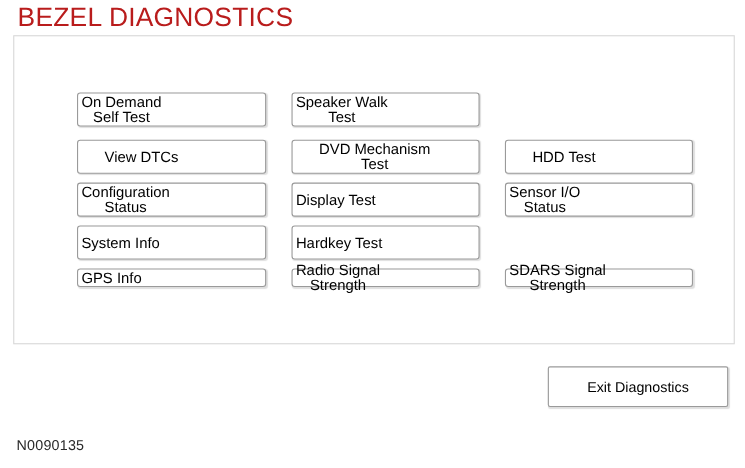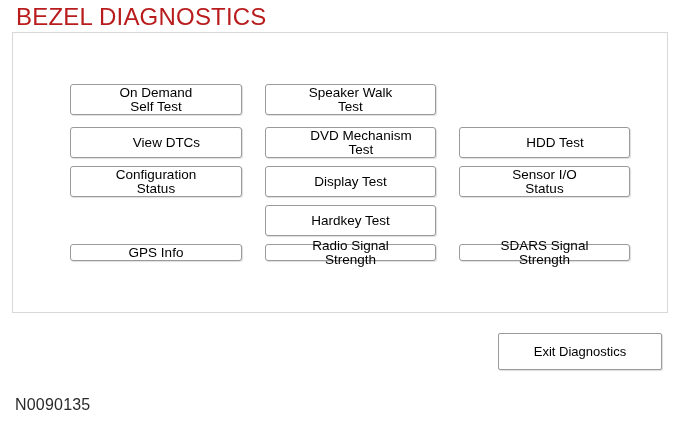--- a/index.html
+++ b/index.html
@@ -61,21 +61,20 @@
 
   .diag-button {
     position: absolute;
     box-sizing: border-box;
     background: #ffffff;
     border: 1px solid #9a9a9a;
     border-radius: 3px;
     box-shadow: 1px 1px 1px rgba(0,0,0,0.13);
     display: flex;
     align-items: center;
-    justify-content: center;
     text-align: center;
     font-size: 13.5px;
     line-height: 13.5px;
     color: #000000;
     padding: 0 3px;
     cursor: pointer;
     user-select: none;
   }
   .diag-button .btn-label {
     display: block;
@@ -114,21 +113,21 @@
     color: #000000;
     cursor: pointer;
     user-select: none;
   }
 
   
   #footer-code {
     position: absolute;
     left: 15px;
     top: 398px;
-    font-size: 16px;
+    font-size: 13px;
     line-height: 14px;
     color: #2a2a2a;
     letter-spacing: 0.2px;
     white-space: nowrap;
   }
 </style>
 </head>
 <body>
 
 <div id="screen">
@@ -143,20 +142,23 @@
       <span class="btn-label">On Demand
 Self Test</span>
     </div>
     <div class="diag-button col1 row2">
       <span class="btn-label">View DTCs</span>
     </div>
     <div class="diag-button col1 row3">
       <span class="btn-label">Configuration
 Status</span>
     </div>
+    <div class="diag-button col1 row4">
+      <span class="btn-label">System Info</span>
+    </div>
     <div class="diag-button col1 row5">
       <span class="btn-label">GPS Info</span>
     </div>
 
     <div class="diag-button col2 row1">
       <span class="btn-label">Speaker Walk
 Test</span>
     </div>
     <div class="diag-button col2 row2">
       <span class="btn-label">DVD Mechanism

